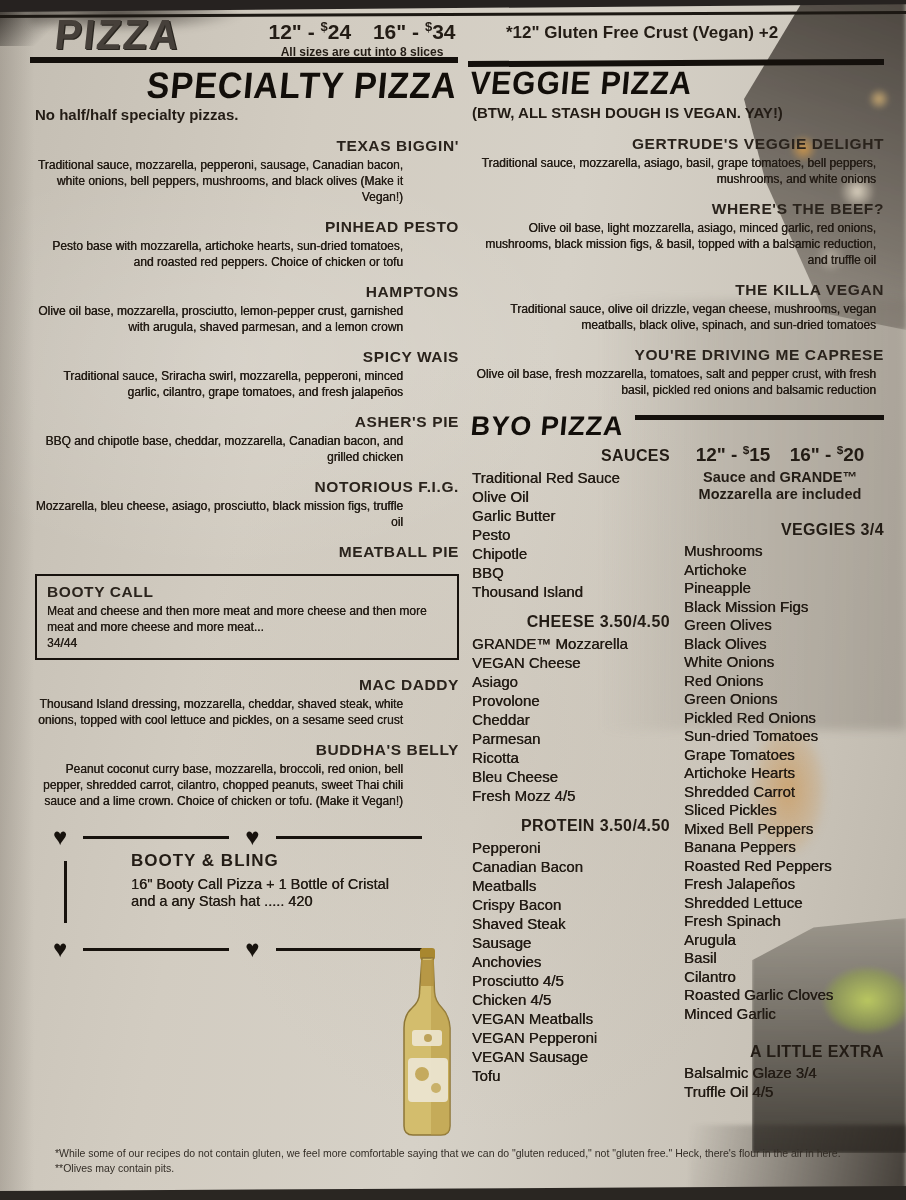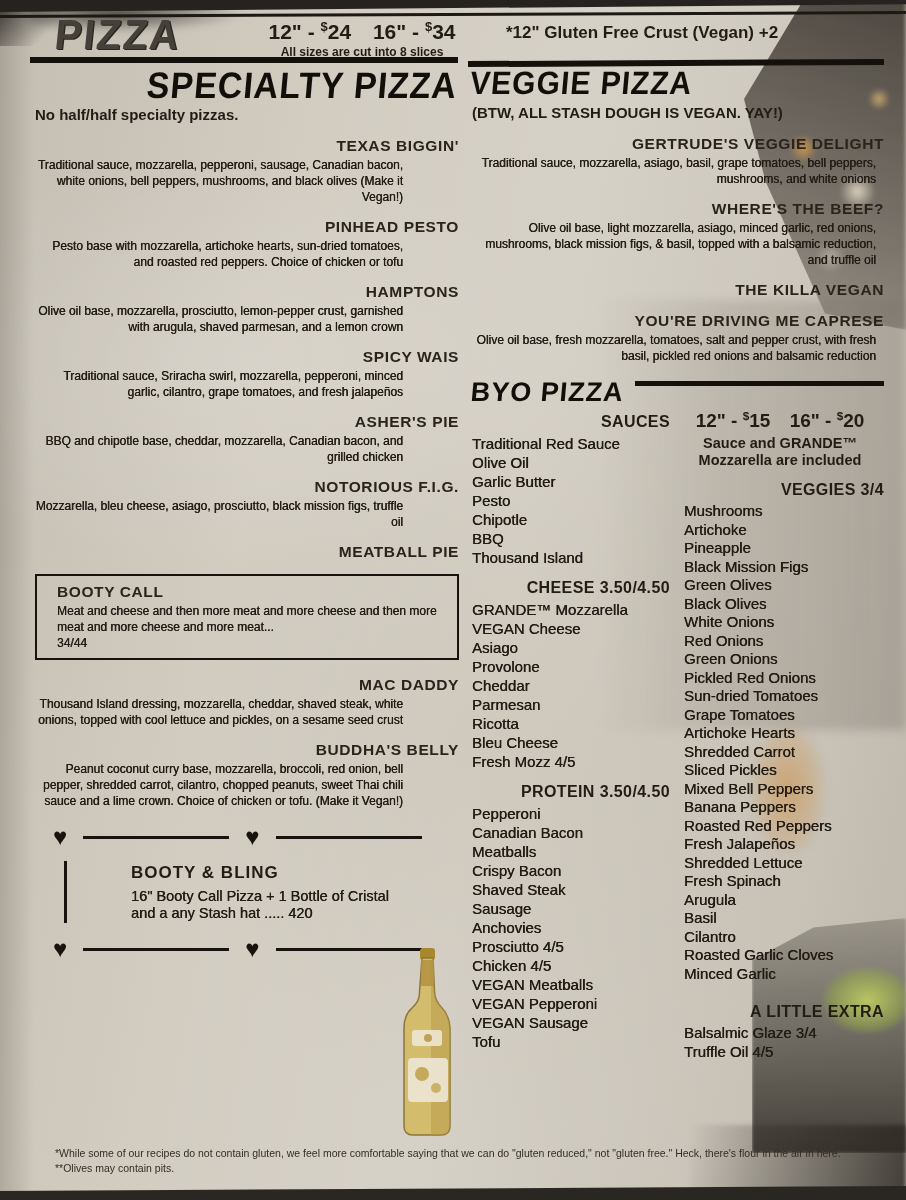--- a/index.html
+++ b/index.html
@@ -54,30 +54,30 @@
     transform:skewX(-5deg) scaleY(1.08);margin:0;}
   .col-left .big-header{text-align:right;transform-origin:right top;}
   .col-right .big-header{font-size:30px;transform-origin:left top;}
   .subtitle{font-weight:bold;font-size:15px;margin:4px 0 14px;}
   .col-left .subtitle{}
   .item{margin-bottom:13px;text-align:right;}
   .item-name{font-size:15.5px;letter-spacing:.6px;font-weight:bold;color:#2a231c;margin-bottom:2px;}
   .item-desc{font-size:12px;line-height:16px;text-shadow:.35px 0 0 currentColor;}
   .col-left .item-desc{max-width:368px;}
   .col-right .item-desc{max-width:404px;}
-  .boxed-item{border:2.5px solid #17120d;padding:7px 20px;margin:12px 0 16px;}
+  .boxed-item{border:2.5px solid #17120d;padding:7px 10px;margin:12px 0 16px;}
   .boxed-item .item-desc{max-width:400px;}
   
   .promo{position:relative;margin-top:18px;height:142px;}
   .promo-row{display:flex;align-items:center;gap:16px;padding-left:18px;}
   .promo-row.bottom{position:absolute;left:0;right:0;top:112px;}
   .heart{font-size:24px;line-height:20px;color:#17120d;}
   .hline{width:146px;border-top:3.5px solid #17120d;}
   .vline{position:absolute;left:29px;top:34px;height:62px;border-left:3px solid #17120d;}
-  .promo-text{position:absolute;left:96px;top:36px;}
+  .promo-text{position:absolute;left:96px;top:24px;}
   .promo-title{font-weight:bold;font-size:17px;letter-spacing:1px;margin-bottom:5px;}
   .promo-desc{font-size:14.5px;line-height:17px;text-shadow:.35px 0 0 currentColor;}
   
   .byo{margin-top:4px;position:relative;}
   .byo-head{display:flex;align-items:flex-start;}
   .byo-title{font-size:27px;line-height:30px;font-weight:bold;letter-spacing:1px;color:#120e0a;transform:skewX(-5deg);transform-origin:left top;margin:0;}
   .byo-rule{flex:1;height:5px;background:#14100c;margin-top:4px;margin-left:10px;}
   .byo-info{position:absolute;top:32px;right:2px;width:204px;text-align:center;}
   .byo-prices{font-size:19px;font-weight:bold;white-space:nowrap;}
   .byo-prices .price{display:inline-block;margin:0 7px;}
@@ -220,20 +220,21 @@
           <div class="item-desc">Traditional sauce, mozzarella, asiago, basil, grape tomatoes, bell peppers, mushrooms, and white onions</div>
         </div>
 
         <div class="item">
           <div class="item-name">WHERE'S THE BEEF?</div>
           <div class="item-desc">Olive oil base, light mozzarella, asiago, minced garlic, red onions, mushrooms, black mission figs, &amp; basil, topped with a balsamic reduction, and truffle oil</div>
         </div>
 
         <div class="item">
           <div class="item-name">THE KILLA VEGAN</div>
+          <div class="item-desc">Traditional sauce, olive oil drizzle, vegan cheese, mushrooms, vegan meatballs, black olive, spinach, and sun-dried tomatoes</div>
         </div>
 
         <div class="item">
           <div class="item-name">YOU'RE DRIVING ME CAPRESE</div>
           <div class="item-desc">Olive oil base, fresh mozzarella, tomatoes, salt and pepper crust, with fresh basil, pickled red onions and balsamic reduction</div>
         </div>
       </div>
 
     <div class="byo">
       <div class="byo-head">
@@ -295,21 +296,21 @@
                 <div>Chicken 4/5</div>
                 <div>VEGAN Meatballs</div>
                 <div>VEGAN Pepperoni</div>
                 <div>VEGAN Sausage</div>
                 <div>Tofu</div>
               </div>
           </div>
         </div>
         <div class="byo-col-b">
           <div class="list-block">
-            <div class="list-title" style="margin-top:6px">VEGGIES 3/4</div>
+            <div class="list-title" style="margin-top:12px">VEGGIES 3/4</div>
             <div class="plain-list">
 
             <div>Mushrooms</div>
                 <div>Artichoke</div>
                 <div>Pineapple</div>
                 <div>Black Mission Figs</div>
                 <div>Green Olives</div>
                 <div>Black Olives</div>
                 <div>White Onions</div>
                 <div>Red Onions</div>

